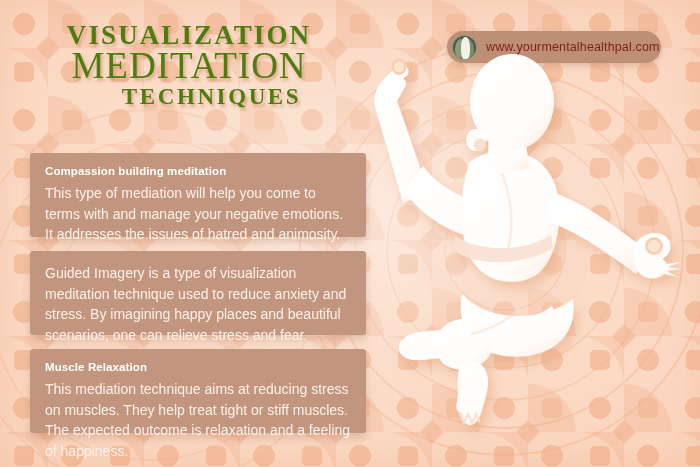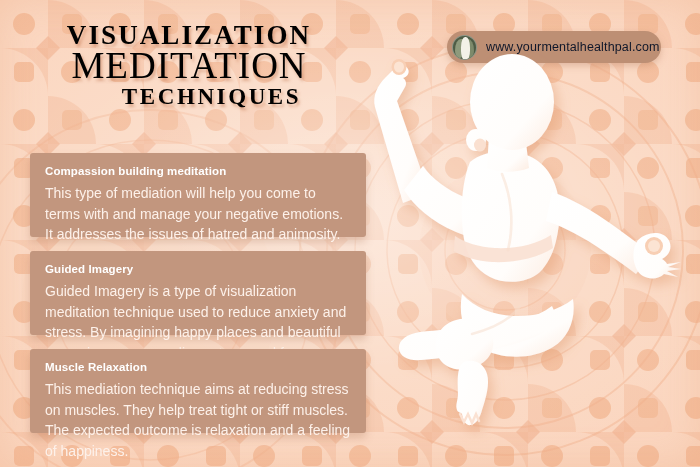--- a/index.html
+++ b/index.html
@@ -39,21 +39,21 @@
     box-shadow: inset 0 0 38px rgba(232,160,120,.28);
     pointer-events:none;
   }
 
   
   .headline{
     position:absolute;
     left:0; top:22px;
     width:378px;
     text-align:center;
-    color:#000000;
+    color:#4d7c0f;
     font-family:"Liberation Serif", serif;
     text-shadow: 2px 3px 3px rgba(200,130,95,0.55);
     line-height:1;
     user-select:none;
   }
   .hl-1{
     font-size:27px; font-weight:700; letter-spacing:2.1px;
     display:block;
   }
   .hl-2{
@@ -96,21 +96,21 @@
     background:#7d8a6b;
     border-radius:20% 60% 40% 50%;
   }
   .badge-logo .faceW{
     position:absolute; left:8px; top:1px;
     width:9px; height:23px;
     background:#f3f2e8;
     border-radius:45% 45% 40% 40%;
   }
   .badge-url{
-    color:#0f172a;
+    color:#7f1d1d;
     font-size:12.5px;
     letter-spacing:.15px;
     margin-left:9px;
     white-space:nowrap;
   }
 
   
   .card{
     position:absolute;
     left:30px; width:336px;
@@ -216,21 +216,20 @@
     </div>
     <span class="badge-url">www.yourmentalhealthpal.com</span>
   </div>
 
   <div class="card card-1">
     <div class="card-title">Compassion building meditation</div>
     <div class="card-body">This type of mediation will help you come to terms with and manage your negative emotions. It addresses the issues of hatred and animosity.</div>
   </div>
 
   <div class="card card-2">
-    <div class="card-title">Guided Imagery</div>
     <div class="card-body">Guided Imagery is a type of visualization meditation technique used to reduce anxiety and stress. By imagining happy places and beautiful scenarios, one can relieve stress and fear.</div>
   </div>
 
   <div class="card card-3">
     <div class="card-title">Muscle Relaxation</div>
     <div class="card-body">This mediation technique aims at reducing stress on muscles. They help treat tight or stiff muscles. The expected outcome is relaxation and a feeling of happiness.</div>
   </div>
 
   <div class="figure">
     <svg viewBox="0 0 348 400">

